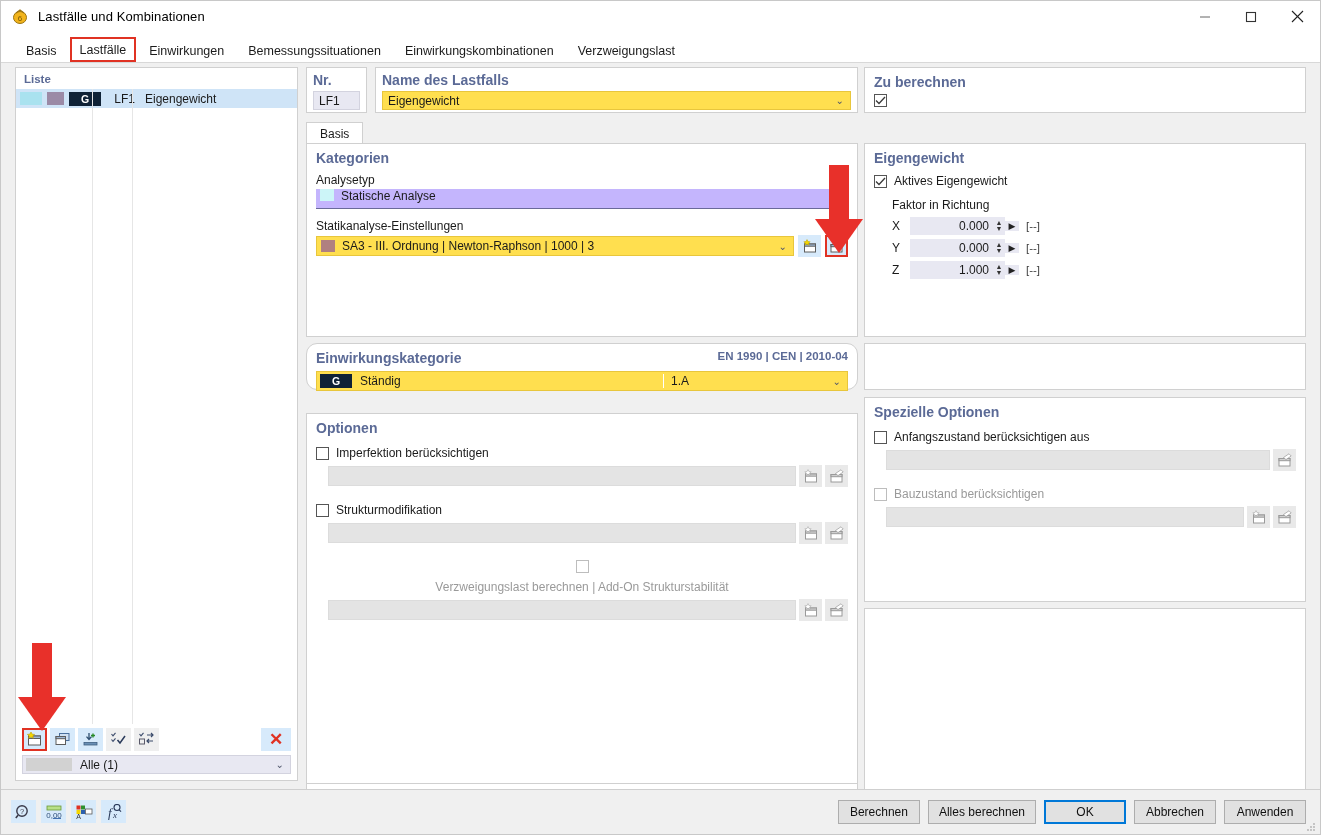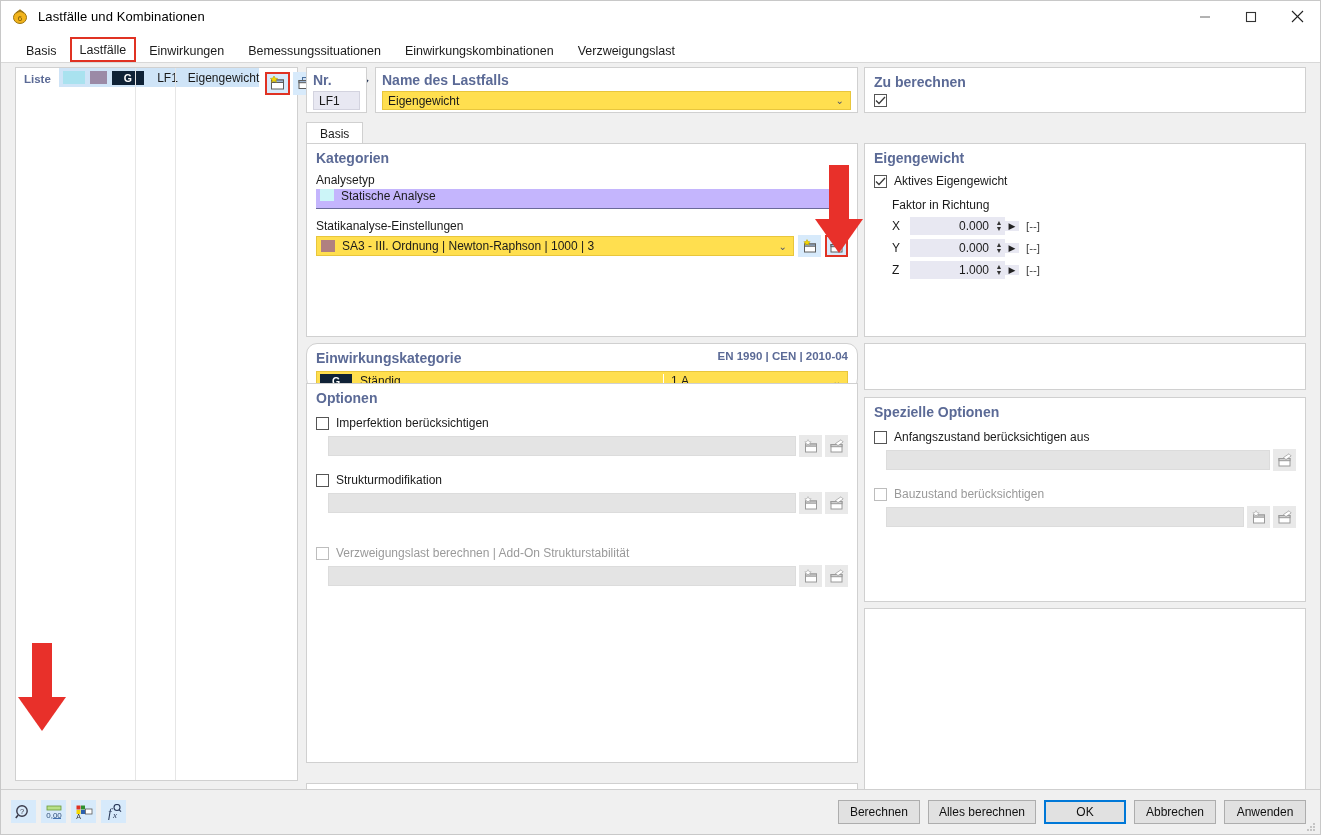--- a/index.html
+++ b/index.html
@@ -68,21 +68,21 @@
   .body {
     position: absolute; top: 62px; left: 0; right: 0; bottom: 45px;
     background: #f0f0f0;
   }
 
   
   .left-panel {
     position: absolute; left: 14px; top: 4px; width: 283px; bottom: 8px;
     background: #ffffff;
     border: 1px solid #d0d0d0;
-    display: flex; flex-direction: row;
+    display: flex; flex-direction: column;
   }
   .panel-title {
     font-size: 11.5px; font-weight: bold; color: #5b6a96;
     padding: 5px 8px 4px 8px;
   }
   .list-area { flex: 1; position: relative; }
   .list-row {
     display: flex; align-items: center; height: 19px;
     background: #cfe4f7;
     font-size: 12px;
@@ -429,21 +429,21 @@
           <div class="yel-field">
             <span class="badge-g" style="margin-left:3px;">G</span>
             <span style="margin-left:8px;">Ständig</span>
             <span style="position:absolute; left:346px; top:2px; bottom:2px; width:1px; background:#fff;"></span>
             <span style="position:absolute; left:354px;">1.A</span>
             <span class="caret">⌄</span>
           </div>
         </div>
       </div>
 
-      <div class="card" style="left:0; top:316px; right:0; height:380px;">
+      <div class="card" style="left:0; top:346px; right:0; height:380px;">
         <div class="card-title">Optionen</div>
 
         <div class="cb-row" style="margin-top:7px;">
           <span class="cbx"></span>
           <span class="cb-text">Imperfektion berücksichtigen</span>
         </div>
         <div style="margin:5px 9px 0 21px; display:flex; align-items:center; gap:3px;">
           <div class="gray-input" style="flex:1;"></div>
           <div class="icon-btn gray">
             <svg width="16" height="15" viewBox="0 0 16 15">
@@ -476,21 +476,21 @@
           </div>
           <div class="icon-btn gray">
             <svg width="16" height="15" viewBox="0 0 16 15">
                 <rect x="2" y="5.5" width="11" height="7.5" fill="#fff" stroke="#9a9a9a" stroke-width="1"></rect>
                 <rect x="2" y="5.5" width="11" height="2.2" fill="#cfcfcf" stroke="#9a9a9a" stroke-width="1"></rect>
                 <path d="M6.5 4.5 L12 .8 L14.2 3 L9 6.6 Z" fill="#fff" stroke="#9a9a9a" stroke-width=".7"></path>
               </svg>
           </div>
         </div>
 
-        <div class="cb-row" style="margin-top:32px;">
+        <div class="cb-row" style="margin-top:16px;flex-direction:column;">
           <span class="cbx dis"></span>
           <span class="cb-text dis">Verzweigungslast berechnen | Add-On Strukturstabilität</span>
         </div>
         <div style="margin:5px 9px 0 21px; display:flex; align-items:center; gap:3px;">
           <div class="gray-input" style="flex:1;"></div>
           <div class="icon-btn gray">
             <svg width="16" height="15" viewBox="0 0 16 15">
                 <rect x="2.5" y="5" width="11" height="8" fill="#fff" stroke="#9a9a9a" stroke-width="1"></rect>
                 <rect x="2.5" y="5" width="11" height="2.2" fill="#cfcfcf" stroke="#9a9a9a" stroke-width="1"></rect>
                 <path d="M5 .6 L6 2.6 L8.2 2.8 L6.6 4.2 L7.1 6.3 L5 5.1 L2.9 6.3 L3.4 4.2 L1.8 2.8 L4 2.6 Z" fill="#fff" stroke="#9a9a9a" stroke-width=".5"></path>

